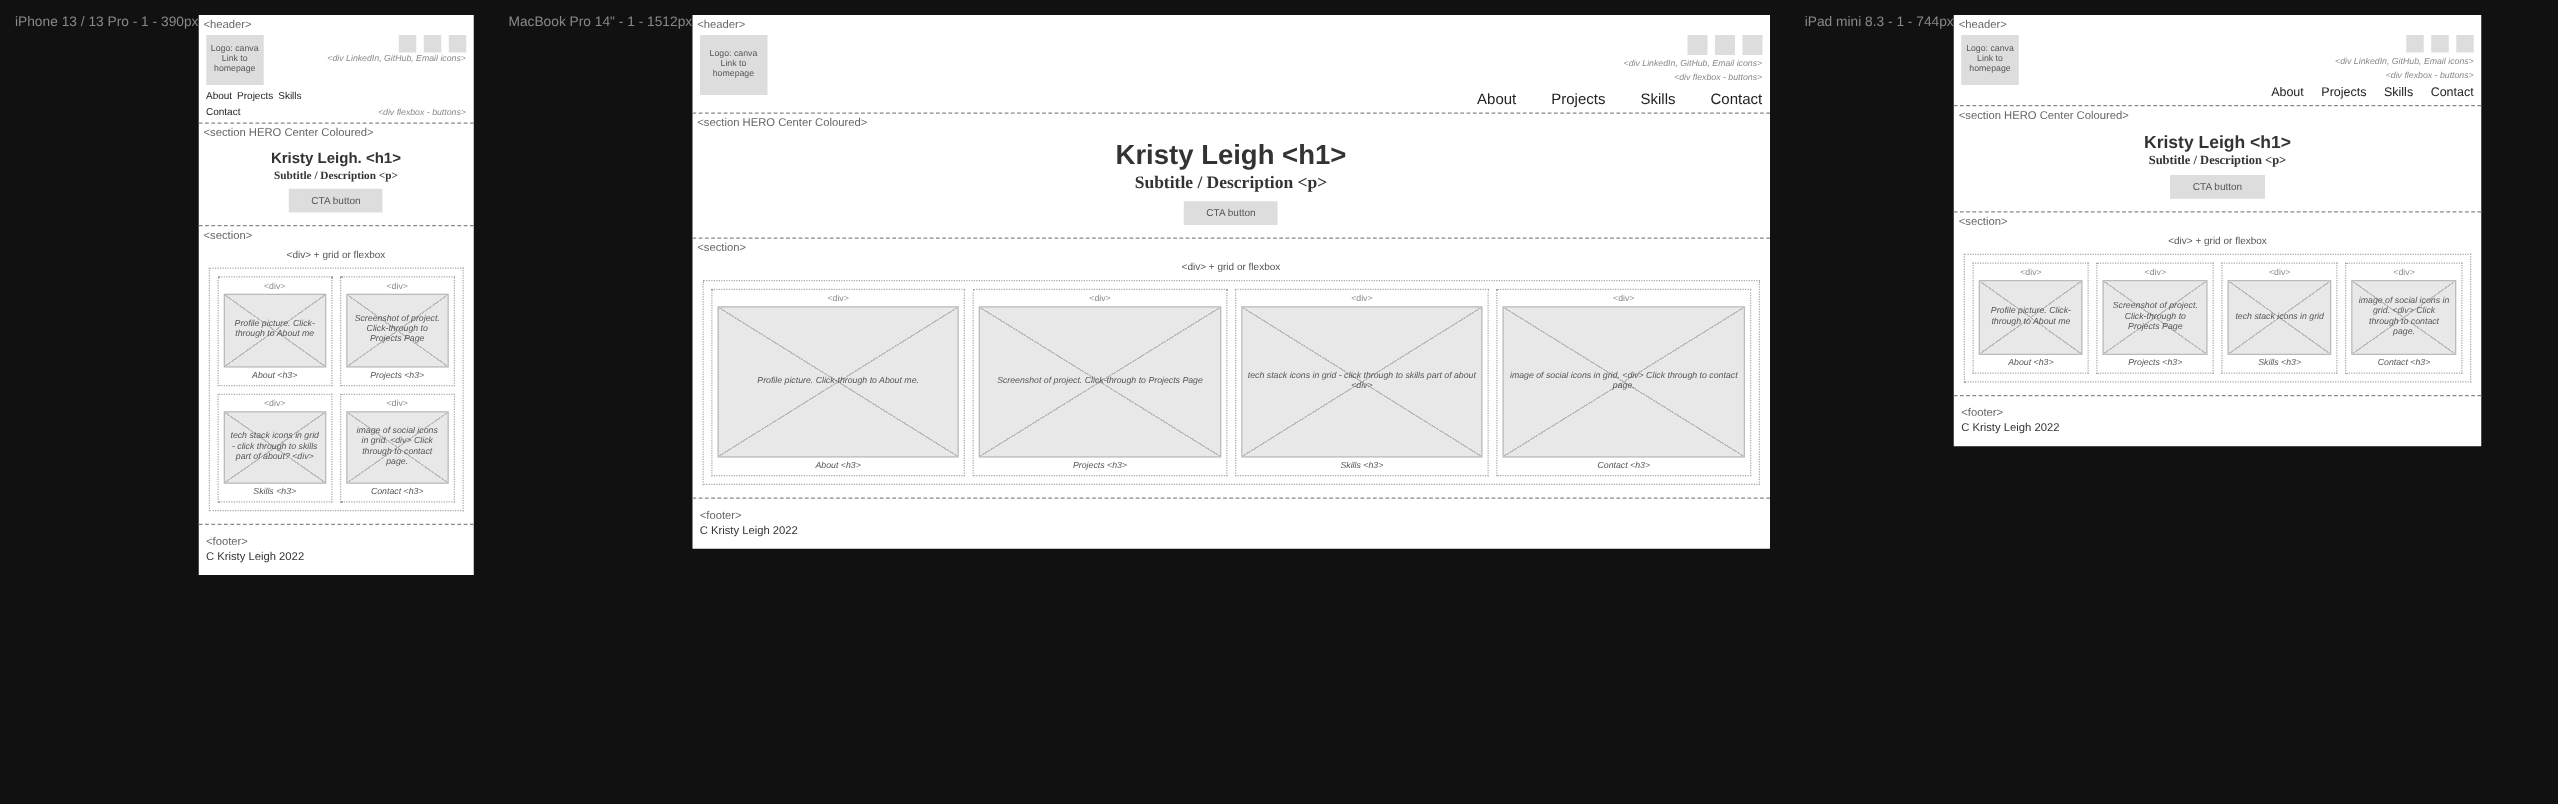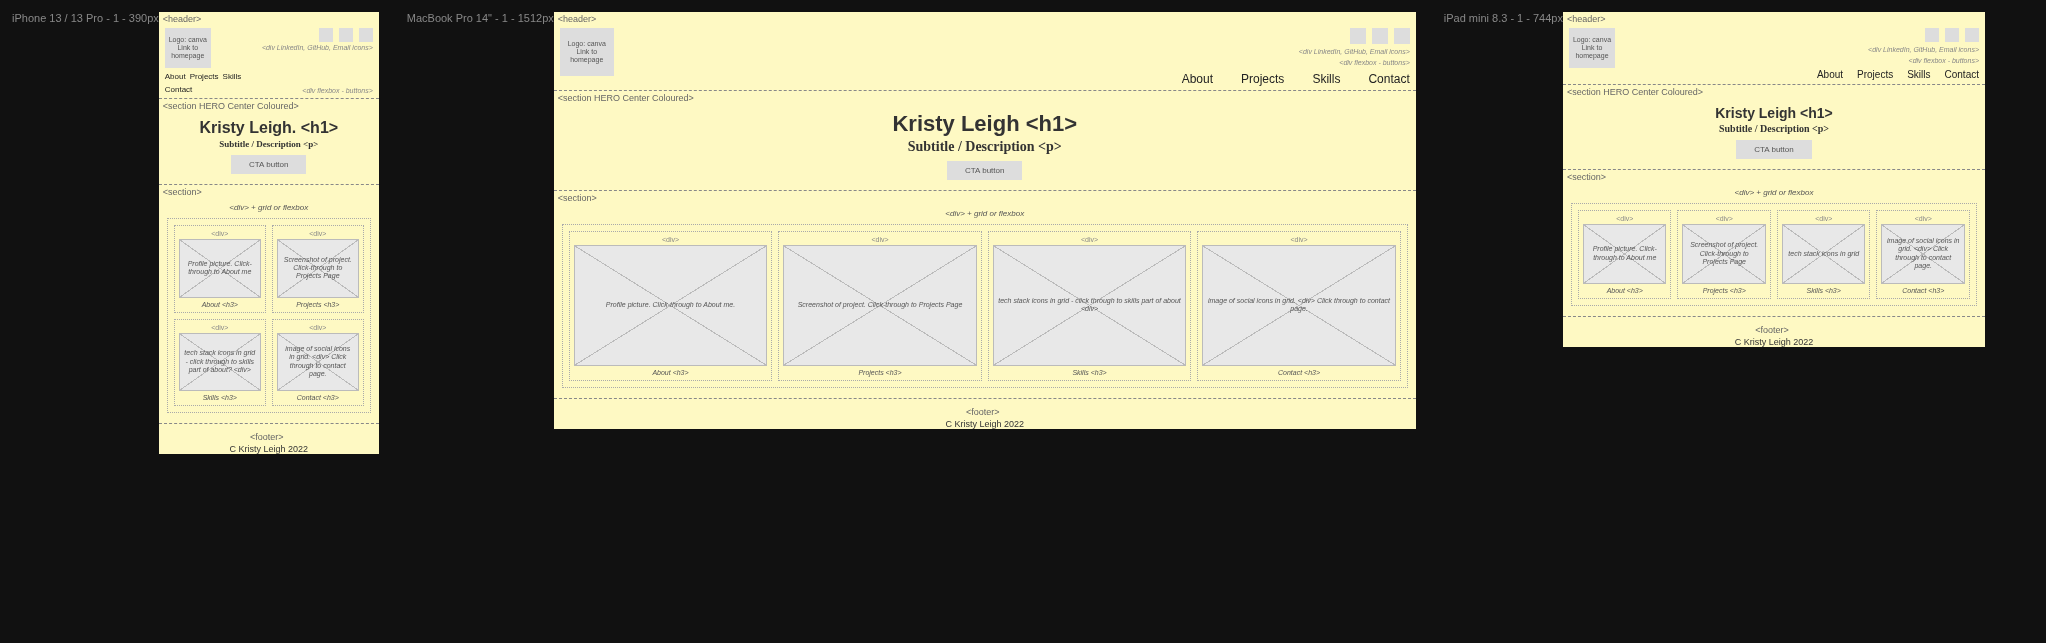--- a/index.html
+++ b/index.html
@@ -14,21 +14,21 @@
     display: flex;
     gap: 28px;
     align-items: flex-start;
   }
   .frame-label {
     color: #888;
     font-size: 11px;
     margin-bottom: 4px;
   }
   .frame {
-    background: #fef9c3;
+    background: #ffffff;
     position: relative;
   }
   .frame-phone { width: 220px; }
   .frame-desktop { width: 862px; }
   .frame-tablet { width: 422px; }
 
   .col { display: flex; }
 
   .tag {
     font-size: 9px;
@@ -81,36 +81,36 @@
   .nav.sm { font-size: 8px; gap: 4px; flex-wrap: wrap; max-width: 92px;}
   .nav.md { font-size: 10px; gap: 14px; justify-content:flex-end; }
   .nav.lg { font-size: 12px; gap: 28px; justify-content:flex-end; }
 
   .hero {
     text-align: center;
     padding: 6px 4px 10px 4px;
   }
   .hero h1 { font-weight: 700; margin-bottom: 2px; }
   .hero .sub { margin-bottom: 6px; font-family: Liberation Serif, serif; }
-  .hero.sm h1 { font-size: 16px; }
+  .hero.sm h1 { font-size: 12px; }
   .hero.sm .sub { font-size: 9px; font-weight: 600; }
   .hero.lg h1 { font-size: 22px; }
   .hero.lg .sub { font-size: 14px; font-weight: 600; }
   .hero.md h1 { font-size: 14px; }
   .hero.md .sub { font-size: 10px; font-weight: 600; }
   .cta {
     display: inline-block;
     background: #ddd;
     font-size: 8px;
     padding: 5px 18px;
     color: #555;
   }
 
   .section-pad { padding: 4px 8px 10px 8px; }
-  .grid-note { font-size: 8px; color:#555; text-align:center; margin-bottom:6px;font-style:italic; }
+  .grid-note { font-size: 8px; color:#555; text-align:center; margin-bottom:6px; }
 
   .grid-wrap {
     border: 1px dotted #aaa;
     padding: 6px;
   }
   .cards {
     display: grid;
     gap: 6px;
   }
   .cards.r2 { grid-template-columns: 1fr 1fr; }
@@ -144,24 +144,23 @@
     content:"";
     position:absolute;
     inset:0;
   }
   .thumb::before { background: linear-gradient(to top right, transparent calc(50% - .5px), #bbb calc(50% - .5px), #bbb calc(50% + .5px), transparent calc(50% + .5px)); }
   .thumb::after  { background: linear-gradient(to top left , transparent calc(50% - .5px), #bbb calc(50% - .5px), #bbb calc(50% + .5px), transparent calc(50% + .5px)); }
   .thumb span { position: relative; z-index: 1; }
   .card-title { font-size: 7px; color:#555; margin-top:3px; font-style: italic;}
 
   .footer {
-    padding: 6px 6px 0 6px;
+    padding: 6px 6px 10px 6px;
     font-size: 9px;
     color: #333;
-    text-align: center;
   }
 
   .flex-between { display:flex; justify-content:space-between; align-items:flex-end; }
   .navwrap { display:flex; flex-direction:column; align-items:flex-end; gap:2px;}
 </style>
 </head>
 <body>
 
 <div class="col">
   <div class="frame-label">iPhone 13 / 13 Pro - 1 - 390px</div>

